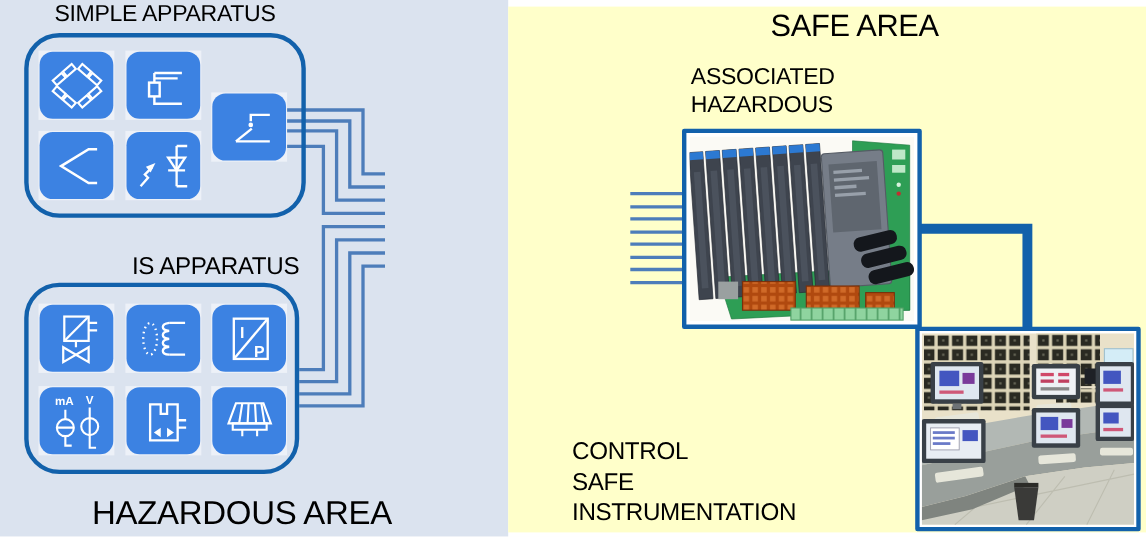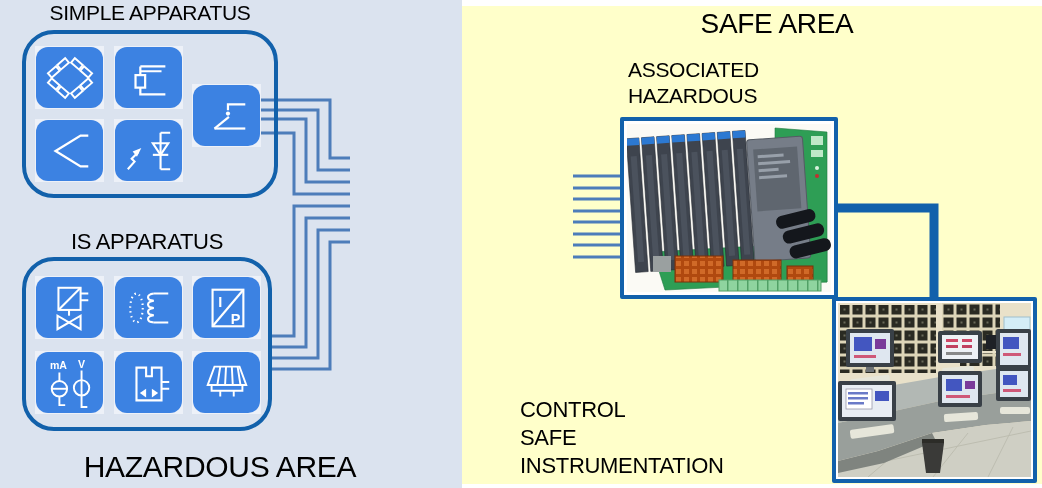--- a/index.html
+++ b/index.html
@@ -5,21 +5,21 @@
   html,body{margin:0;padding:0;background:#fff;}
   .canvas{position:relative;width:1042px;height:488px;background:#fff;overflow:hidden;
           font-family:"Liberation Sans",sans-serif;color:#000;}
   .abs{position:absolute;}
   
   #hazardous{left:0;top:0;width:462px;height:488px;background:#dbe3ef;}
   #safe{left:462px;top:6px;width:580px;height:478px;background:#ffffca;}
   
   .label{position:absolute;letter-spacing:-0.3px;white-space:nowrap;color:#000;}
   #simple-label{left:22px;top:1px;width:256px;text-align:center;font-size:21px;}
-  #is-label{left:22px;top:229px;width:250px;text-align:center;font-size:22px;}
+  #is-label{left:22px;top:229px;width:250px;text-align:right;font-size:22px;}
   #hazardous-label{left:58px;top:450px;width:324px;text-align:center;font-size:30px;}
   #safe-label{left:637px;top:8px;width:280px;text-align:center;font-size:28px;}
   #assoc-label{left:628px;top:57px;width:184px;font-size:21px;line-height:26px;white-space:normal;}
   #cr-label{left:520px;top:396px;width:276px;text-align:left;font-size:22px;line-height:28px;white-space:normal;}
   .lbl-line{display:block;}
   
   .outline-box{position:absolute;border:4px solid #1261ab;border-radius:32px;box-sizing:border-box;}
   #simple-box{left:22px;top:30px;width:256px;height:168px;}
   #is-box{left:22px;top:257px;width:250px;height:174px;}
   #cable-box{left:348px;top:153px;width:227px;height:128px;background:#f1f1ee;border:4px solid #1261ab;

